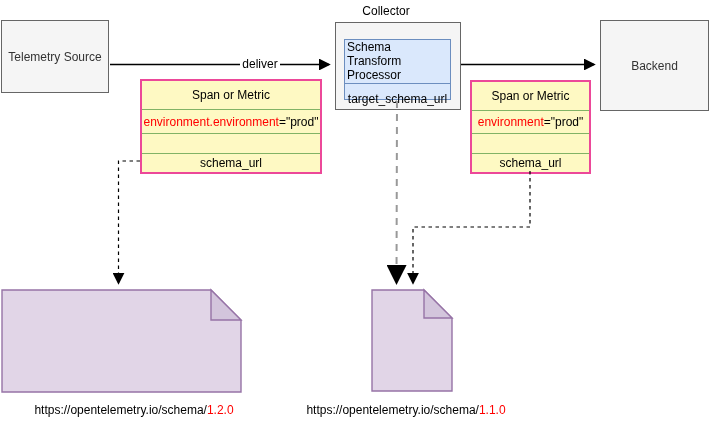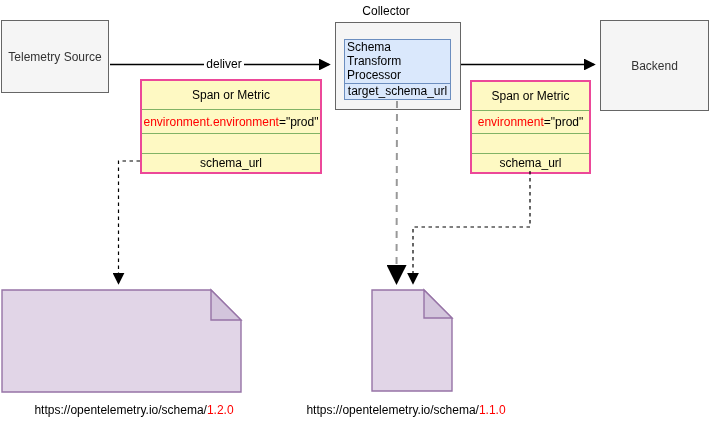--- a/index.html
+++ b/index.html
@@ -16,41 +16,41 @@
   }
   .proc{
     background:#dae8fc;border:1px solid #6c8ebf;box-sizing:border-box;
     display:flex;flex-direction:column;
   }
   .proc-title{
     flex:1;display:flex;align-items:center;justify-content:center;
     line-height:1.15;padding:1px 2px;border-bottom:1px solid #6c8ebf;
   }
   .proc-field{
-    height:21px;display:flex;justify-content:center;text-align:center;
+    height:21px;display:flex;align-items:center;justify-content:center;text-align:center;margin-top:8px;
   }
   .gtable{box-sizing:border-box;border:2px solid #ec4899;background:#fef9c3;}
   .gtable .trow{
     box-sizing:border-box;display:flex;align-items:center;justify-content:center;
     text-align:center;border-top:1px solid #82b366;white-space:nowrap;
   }
   .gtable .trow:first-child{border-top:none;}
   .red{color:#ff0000;}
   .bold{font-weight:bold;}
   .doc-text{position:absolute;text-align:center;}
   .edge-label{
     background:#ffffff;padding:0 1px;line-height:14px;
     display:flex;align-items:center;justify-content:center;
   }
   .diagram-label{
     display:flex;align-items:center;justify-content:center;text-align:center;
   }
   svg.overlay{position:absolute;left:0;top:0;pointer-events:none;z-index:3;}
   .htmlayer{z-index:2;}
-  .toplayer{z-index:4;}
+  .toplayer{z-index:4;margin-left:36px;}
 </style>
 </head>
 <body>
 
 <div id="canvas">
 
   <svg class="abs" style="left:0;top:0;z-index:1;" width="711" height="421">
 
     <path d="M2,290 L211,290 L241,320 L241,392 L2,392 Z" fill="#e1d5e7" stroke="#9673a6" stroke-width="1.4"></path>
     <path d="M211,290 L241,320 L211,320 Z" fill="#d3c5dc" stroke="#9673a6" stroke-width="1.4"></path>

